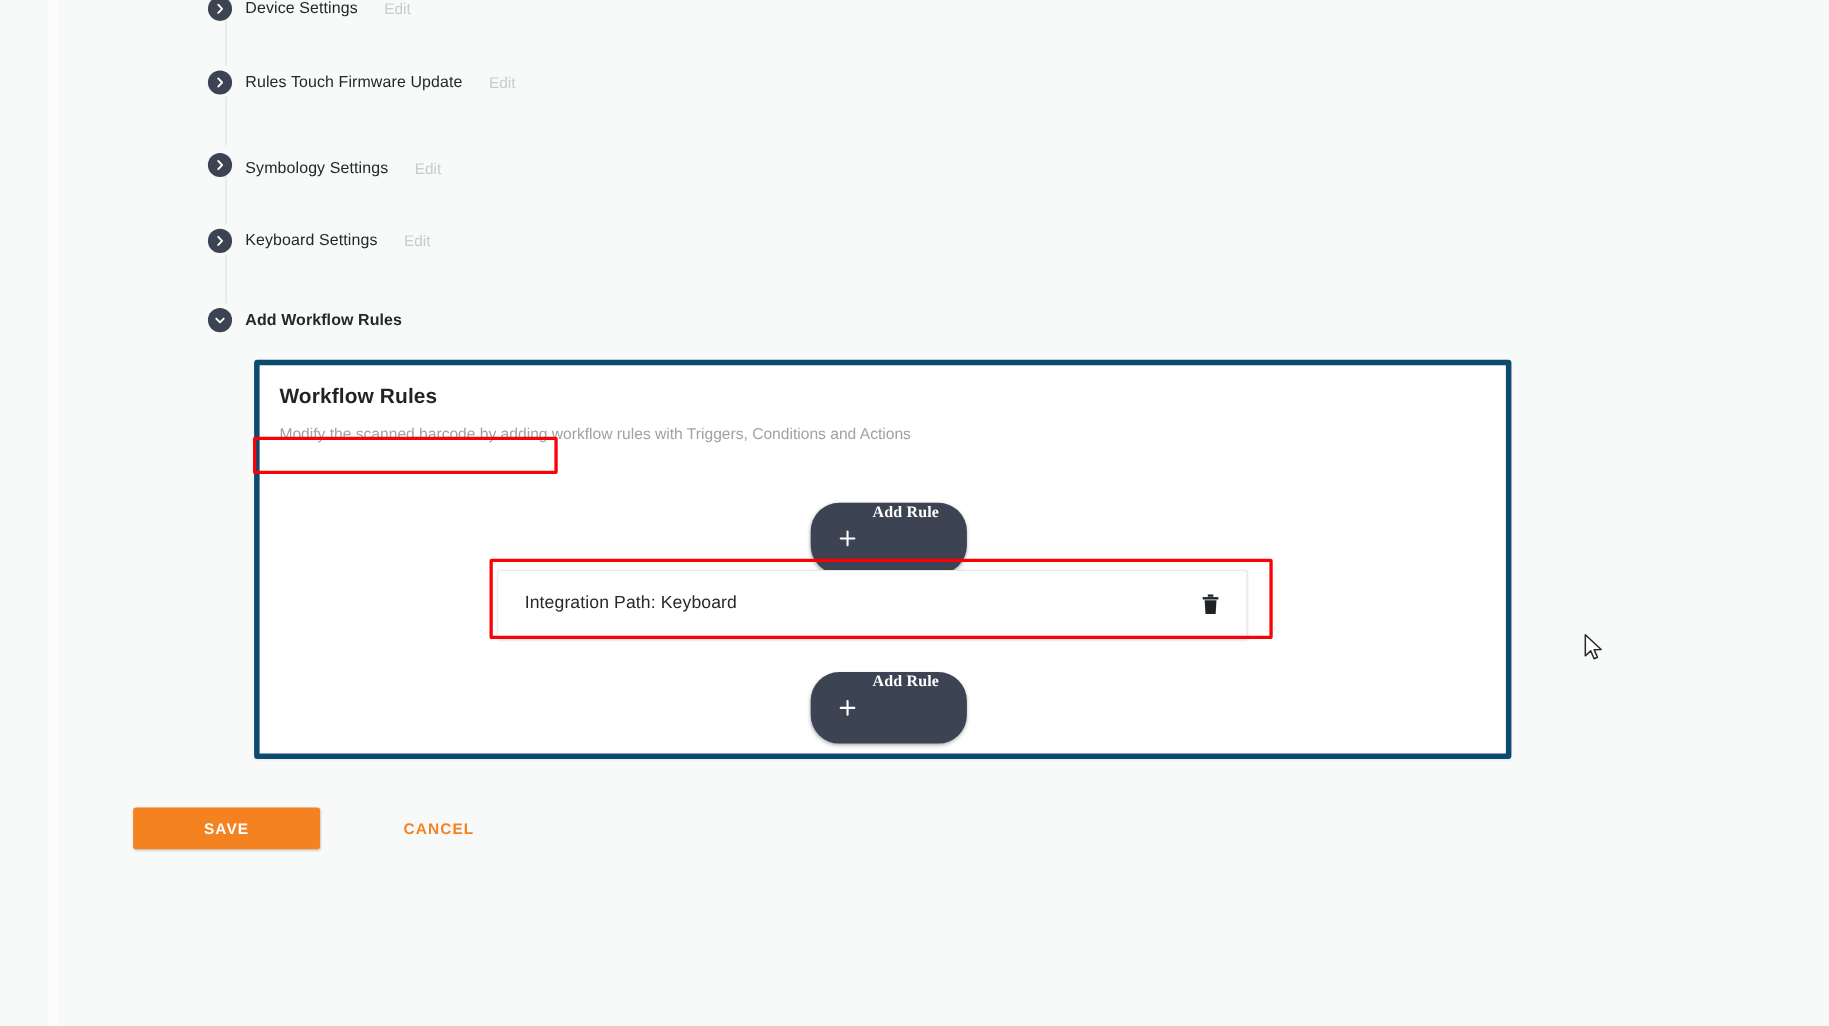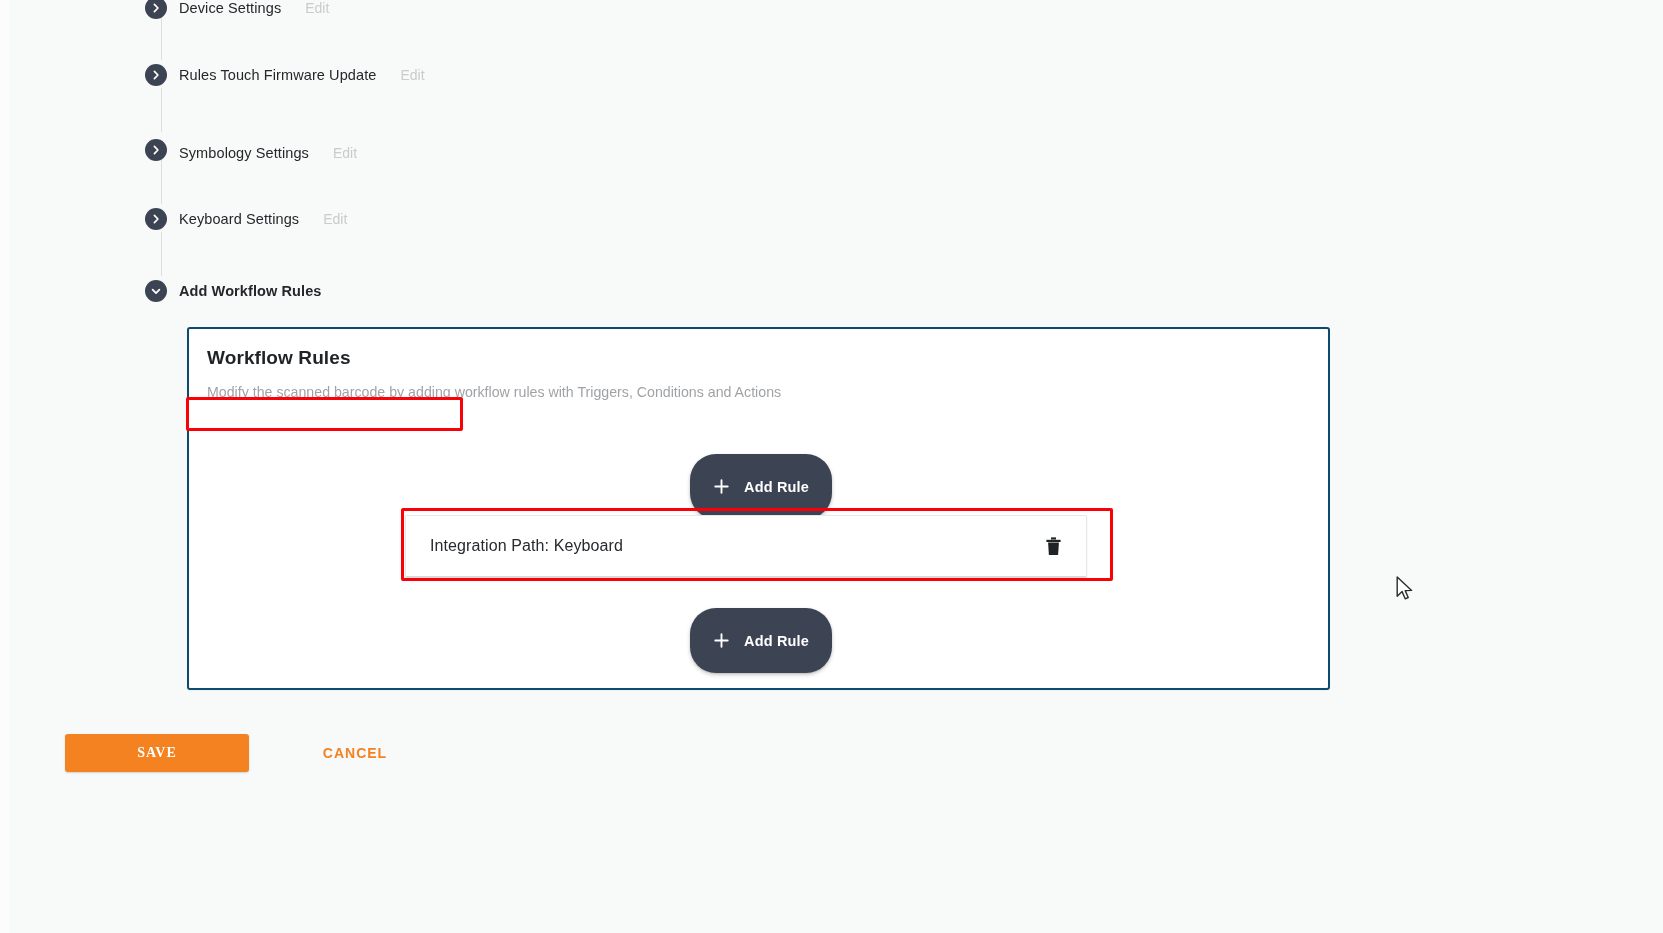--- a/index.html
+++ b/index.html
@@ -10,20 +10,21 @@
   body {
     background: #f8f9f9;
     font-family: "Liberation Sans", sans-serif;
     color: #212121;
     position: relative;
     -webkit-font-smoothing: antialiased;
   }
   .page {
     position: absolute; inset: 0;
     background: #f8f9f9;
+    margin-left: 44px;
   }
   .page-edge-left {
     position: absolute; left: 0; top: 0; width: 9px; height: 933px;
     background: #fcfcfc;
   }
 
   
   .stepper {
     position: absolute;
     left: 0; top: 0;
@@ -64,21 +65,21 @@
     width: 1px;
     background: #dcdee0;
   }
 
   
   .card {
     position: absolute;
     left: 187px; top: 327px;
     width: 1143px; height: 363px;
     background: #ffffff;
-    border: 2px solid #0c4a6e;
+    border: 5px solid #0c4a6e;
     border-radius: 3px;
     box-shadow: 0 1px 2px rgba(0,0,0,.045);
     box-sizing: border-box;
   }
   .card-title {
     position: absolute;
     left: 18px; top: 18px;
     font-size: 19px;
     font-weight: 700;
     color: #1f2326;
@@ -129,26 +130,25 @@
 
   
   .add-rule-btn {
     position: absolute;
     width: 142px; height: 65px;
     background: #3c4352;
     border: none;
     border-radius: 26px;
     color: #ffffff;
     display: flex;
-    align-items: center;
     justify-content: center;
     gap: 14px;
     cursor: pointer;
     box-shadow: 0 2px 4px rgba(0,0,0,.18), 0 1px 2px rgba(0,0,0,.12);
-    font-family: Liberation Sans, sans-serif;
+    font-family: Liberation Serif, serif;
   }
   .add-rule-btn .plus { display: flex; align-items: center; }
   .add-rule-btn .plus svg { display: block; }
   .add-rule-btn .txt {
     font-size: 14.5px;
     font-weight: 700;
     letter-spacing: .15px;
   }
 
   
@@ -172,31 +172,31 @@
   }
   .rule-delete {
     background: none; border: none; padding: 4px; cursor: pointer;
     display: flex; align-items: center; justify-content: center;
   }
   .rule-delete svg { display: block; }
 
   
   .btn-save {
     position: absolute;
-    left: 65px; top: 734px;
-    width: 184px; height: 38px;
+    left: 77px; top: 734px;
+    width: 170px; height: 38px;
     background: #f58220;
     border: none; border-radius: 3px;
     color: #ffffff;
     font-size: 14px;
     font-weight: 700;
     letter-spacing: 1px;
     cursor: pointer;
     box-shadow: 0 1px 2px rgba(0,0,0,.16);
-    font-family: Liberation Serif, serif;
+    font-family: Liberation Sans, sans-serif;
   }
   .btn-cancel {
     position: absolute;
     left: 300px; top: 734px;
     width: 110px; height: 38px;
     background: transparent;
     border: none;
     color: #f58220;
     font-size: 14px;
     font-weight: 700;

